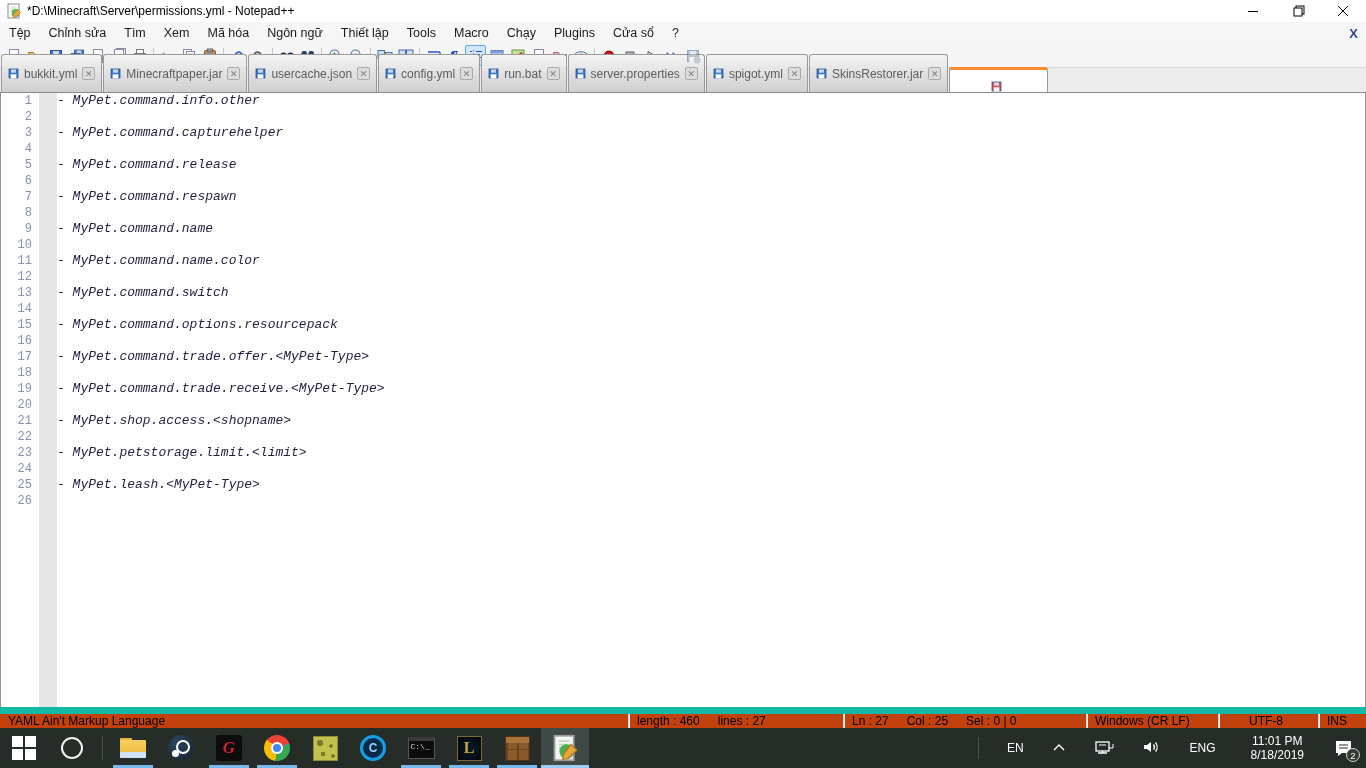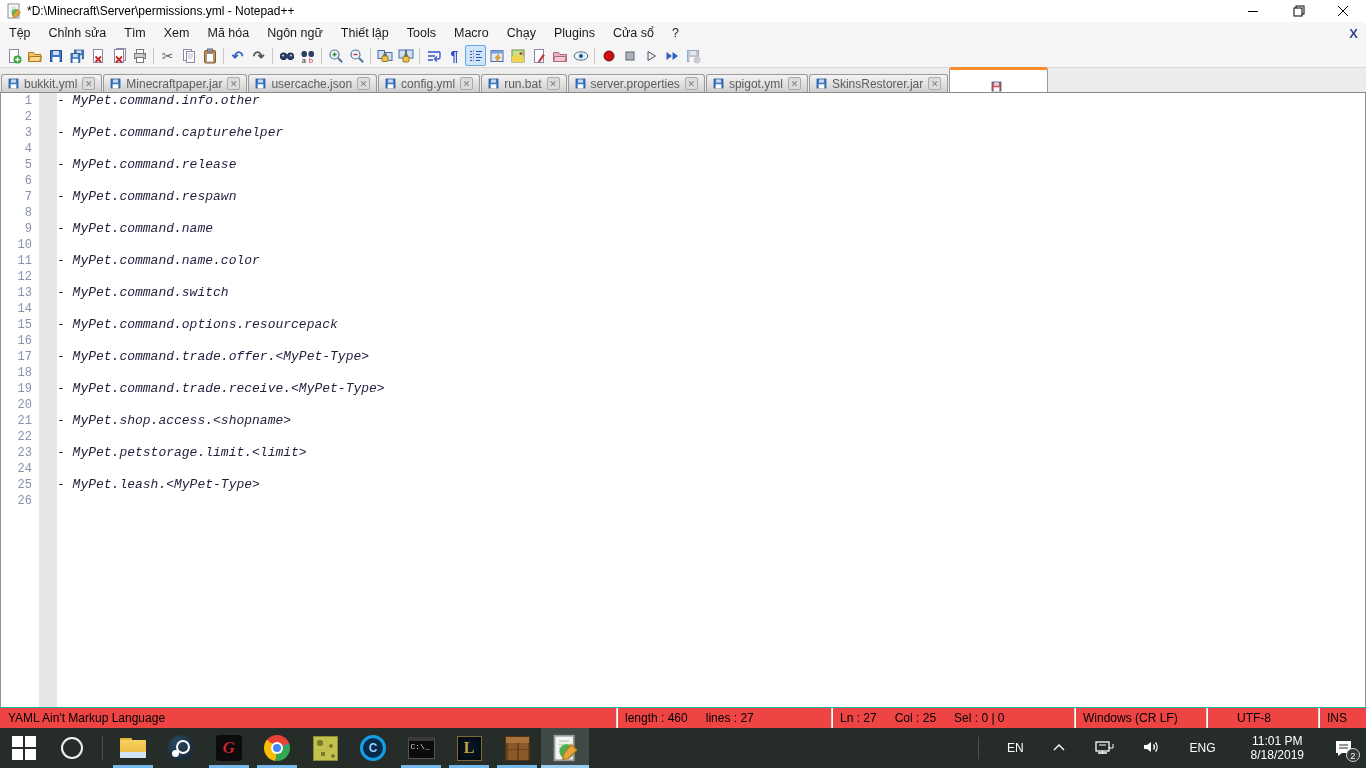--- a/index.html
+++ b/index.html
@@ -24,45 +24,45 @@
   .toolbar { height:24px; background:#f5f5f5; border-bottom:1px solid #d9d9d9; display:flex; align-items:center; padding-left:3px; flex:0 0 24px; }
   .tb { width:21px; height:21px; display:inline-flex; align-items:center; justify-content:center; border:1px solid transparent; border-radius:2px; }
   .tb svg { width:16px; height:16px; display:block; }
   .tb.glyph { font-size:14px; line-height:16px; }
   .tb.active { background:#cfe6fa; border-color:#66a8e0; }
   .tb.disabled { opacity:.45; }
   .tbsep { width:1px; height:16px; background:#c6c6c6; margin:0 3px; }
 
   
   .tabbar { height:25px; background:#ececec; display:flex; align-items:flex-end; border-bottom:1px solid #8a8a8a; flex:0 0 25px; padding-left:1px; }
-  .tab { height:18px; display:inline-flex; align-items:center; padding:0 6px 0 5px; margin-right:1px;
+  .tab { height:38px; display:inline-flex; align-items:center; padding:0 6px 0 5px; margin-right:1px;
          background:linear-gradient(#f4f4f4,#cfcfcf); border:1px solid #9a9a9a; border-bottom:none;
          border-radius:3px 3px 0 0; color:#5d5d5d; font-size:12px; white-space:nowrap; }
   .tab .fdisk { margin-right:4px; display:inline-flex; }
   .tab .tclose { width:13px; height:13px; margin-left:5px; display:inline-flex; align-items:center; justify-content:center;
                  font-size:9px; color:#7d7d7d; background:#dcdcdc; border:1px solid #aaa; border-radius:2px; }
   .tab.active { height:25px; background:#fff; color:#111; border-top:3px solid #fa8c2e; padding-top:10px;flex-direction:column; }
   .tab.active .tclose { background:#e09090; border-color:#a85555; color:#6e0f0f; font-weight:bold; }
 
   
   .editor { flex:1 1 auto; position:relative; overflow:hidden; border-left:1px solid #919191; border-right:1px solid #919191;
             background:linear-gradient(to right, #ffffff 0px, #ffffff 38px, #e6e6e6 38px, #e6e6e6 56px, #ffffff 56px); }
   .row { display:flex; height:16px; line-height:16px; font-family:"Liberation Mono","DejaVu Sans Mono",monospace; font-size:13px; }
   .ln { width:38px; text-align:right; padding-right:7px; color:#8890b0; flex:0 0 38px; font-size:12px; }
   .bm { width:18px; flex:0 0 18px; }
   .code { flex:1 1 auto; white-space:pre; color:#1f1f3f;font-style:italic; }
   .row.cur .code { background:#e8e8ff; }
   .caret { display:inline-block; width:1px; height:13px; background:#000; vertical-align:-2px; }
 
   
-  .statusbar { height:21px; background:#ef4444; border-top:1px solid #14b8a6; display:flex; align-items:stretch; flex:0 0 21px; font-size:12px; color:#000; }
+  .statusbar { height:21px; background:#c2410c; border-top:7px solid #14b8a6; display:flex; align-items:stretch; flex:0 0 21px; font-size:12px; color:#000; }
   .sseg { display:flex; align-items:center; padding:0 8px; border-left:1px solid #d7d7d7; box-shadow:inset 1px 0 #fff; white-space:nowrap; }
   .sseg.first { border-left:none; box-shadow:none; flex:1 1 auto; }
   .sseg .gap { display:inline-block; width:18px; }
-  .seg-len { width:215px; } .seg-pos { width:243px; } .seg-eol { width:132px; } .seg-enc { width:112px;padding-left:30px; } .seg-ins { width:48px; }
+  .seg-len { width:215px; } .seg-pos { width:243px; } .seg-eol { width:132px; } .seg-enc { width:100px;padding-left:30px; } .seg-ins { width:48px; }
 
   
   .taskbar { height:40px; background:#262c28; display:flex; align-items:stretch; flex:0 0 40px; color:#fff; }
   .tbtn { width:48px; height:40px; display:flex; align-items:center; justify-content:center; position:relative; }
   .tbtn .ul { position:absolute; bottom:0; left:4px; right:4px; height:3px; background:#76b9ed; }
   .tbtn.active { background:#3f4a46; }
   .tbtn.active .ul { left:0; right:0; background:#99cdf2; }
   .tsep { width:1px; background:#4a514c; margin:8px 6px; }
   .tray { margin-left:auto; display:flex; align-items:center; gap:28px; padding-right:10px; }
   .tray-sep { width:1px; height:22px; background:#4a514c; }

